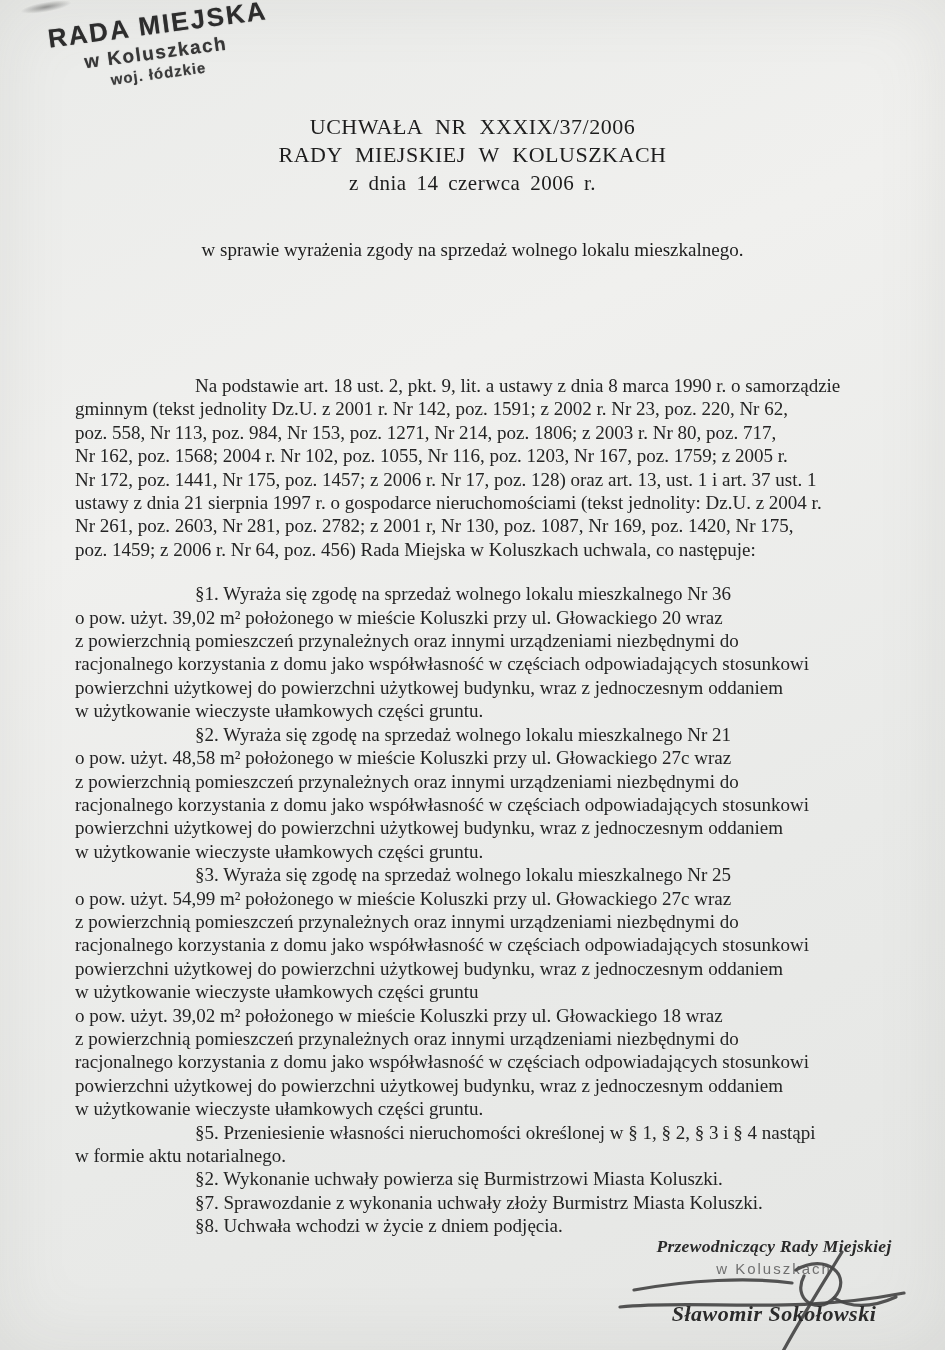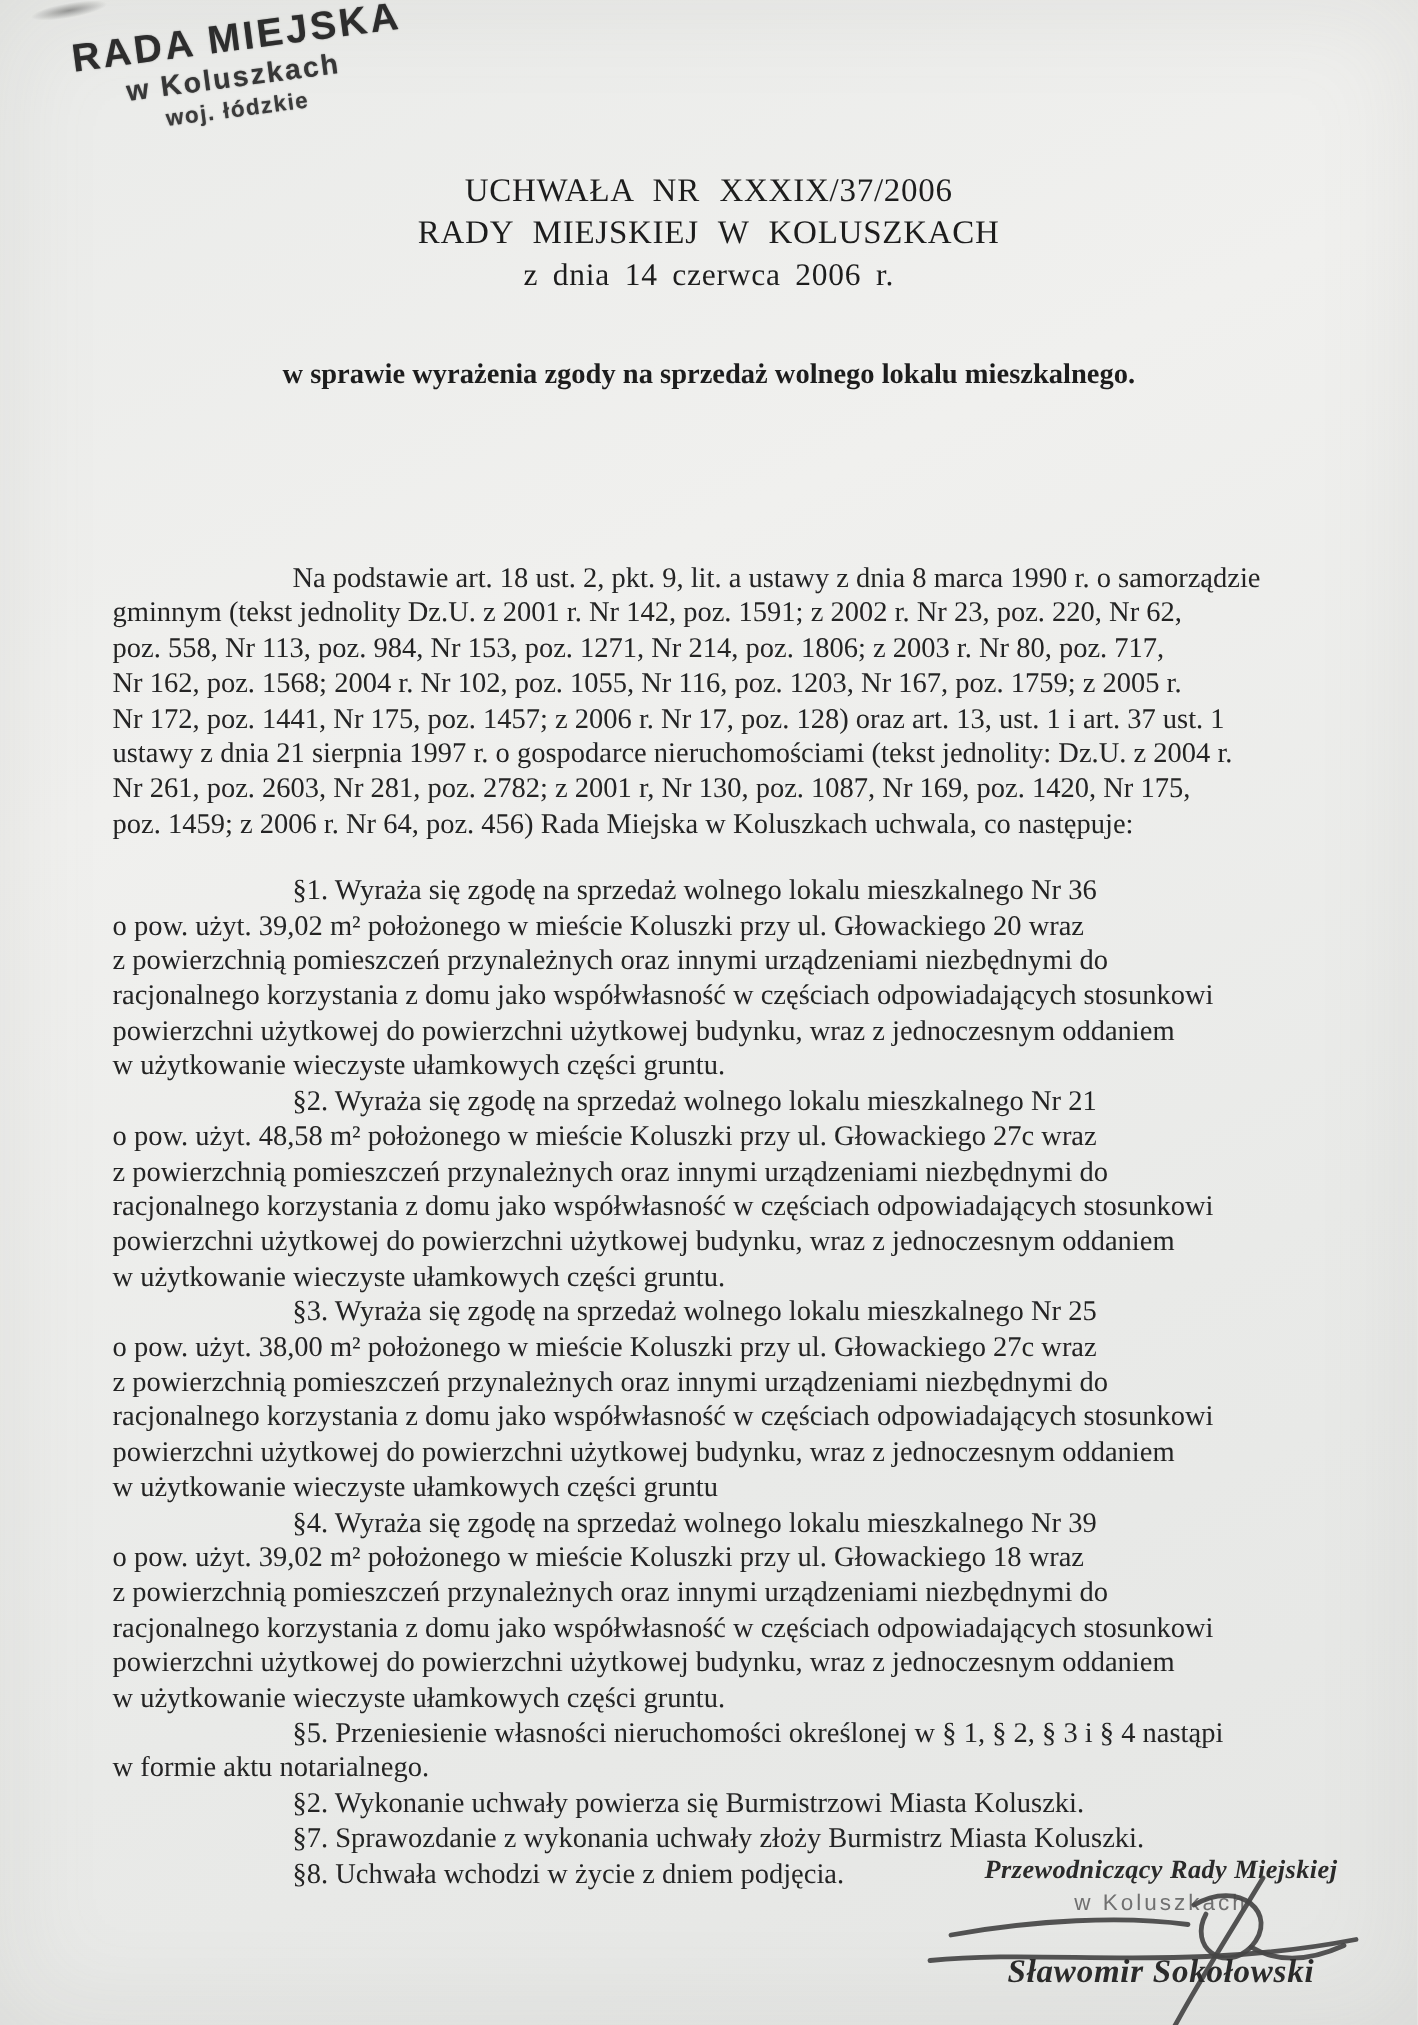--- a/index.html
+++ b/index.html
@@ -27,21 +27,21 @@
 
   .title {
     position:absolute; top:113px; left:0; right:0; text-align:center;
     font-weight:normal; font-size:22px; line-height:28px; letter-spacing:0.5px;
     word-spacing:7px; color:#1d1d1d;
   }
   .title .l3 { font-size:21px; word-spacing:4px; }
 
   .subject {
     position:absolute; top:239px; left:0; right:0; text-align:center;
-    font-weight:bold; font-size:19px; color:#1d1d1d;
+    font-weight:normal; font-size:19px; color:#1d1d1d;
   }
 
   .docbody {
     position:absolute; top:330px; left:75px; width:822px;
     font-size:19px; line-height:23.4px; color:#242424;margin-top:44px;
   }
   .para { margin:0; }
   .para.gap { margin-bottom:21px; }
   .bodyline { white-space:nowrap; }
   .bodyline.first { padding-left:120px; }
@@ -96,28 +96,27 @@
       <div class="para">
         <div class="bodyline first">§2. Wyraża się zgodę na sprzedaż wolnego lokalu mieszkalnego Nr 21</div>
         <div class="bodyline">o pow. użyt. 48,58 m² położonego w mieście Koluszki przy ul. Głowackiego 27c wraz</div>
         <div class="bodyline">z powierzchnią pomieszczeń przynależnych oraz innymi urządzeniami niezbędnymi do</div>
         <div class="bodyline">racjonalnego korzystania z domu jako współwłasność w częściach odpowiadających stosunkowi</div>
         <div class="bodyline">powierzchni użytkowej do powierzchni użytkowej budynku, wraz z jednoczesnym oddaniem</div>
         <div class="bodyline">w użytkowanie wieczyste ułamkowych części gruntu.</div>
       </div>
       <div class="para">
         <div class="bodyline first">§3. Wyraża się zgodę na sprzedaż wolnego lokalu mieszkalnego Nr 25</div>
-        <div class="bodyline">o pow. użyt. 38,00 m² położonego w mieście Koluszki przy ul. Głowackiego 27c wraz</div>
+        <div class="bodyline">o pow. użyt. 54,99 m² położonego w mieście Koluszki przy ul. Głowackiego 27c wraz</div>
         <div class="bodyline">z powierzchnią pomieszczeń przynależnych oraz innymi urządzeniami niezbędnymi do</div>
         <div class="bodyline">racjonalnego korzystania z domu jako współwłasność w częściach odpowiadających stosunkowi</div>
         <div class="bodyline">powierzchni użytkowej do powierzchni użytkowej budynku, wraz z jednoczesnym oddaniem</div>
         <div class="bodyline">w użytkowanie wieczyste ułamkowych części gruntu</div>
       </div>
       <div class="para">
-        <div class="bodyline first">§4. Wyraża się zgodę na sprzedaż wolnego lokalu mieszkalnego Nr 39</div>
         <div class="bodyline">o pow. użyt. 39,02 m² położonego w mieście Koluszki przy ul. Głowackiego 18 wraz</div>
         <div class="bodyline">z powierzchnią pomieszczeń przynależnych oraz innymi urządzeniami niezbędnymi do</div>
         <div class="bodyline">racjonalnego korzystania z domu jako współwłasność w częściach odpowiadających stosunkowi</div>
         <div class="bodyline">powierzchni użytkowej do powierzchni użytkowej budynku, wraz z jednoczesnym oddaniem</div>
         <div class="bodyline">w użytkowanie wieczyste ułamkowych części gruntu.</div>
       </div>
       <div class="para">
         <div class="bodyline first">§5. Przeniesienie własności nieruchomości określonej w § 1, § 2, § 3 i § 4 nastąpi</div>
         <div class="bodyline">w formie aktu notarialnego.</div>
       </div>

